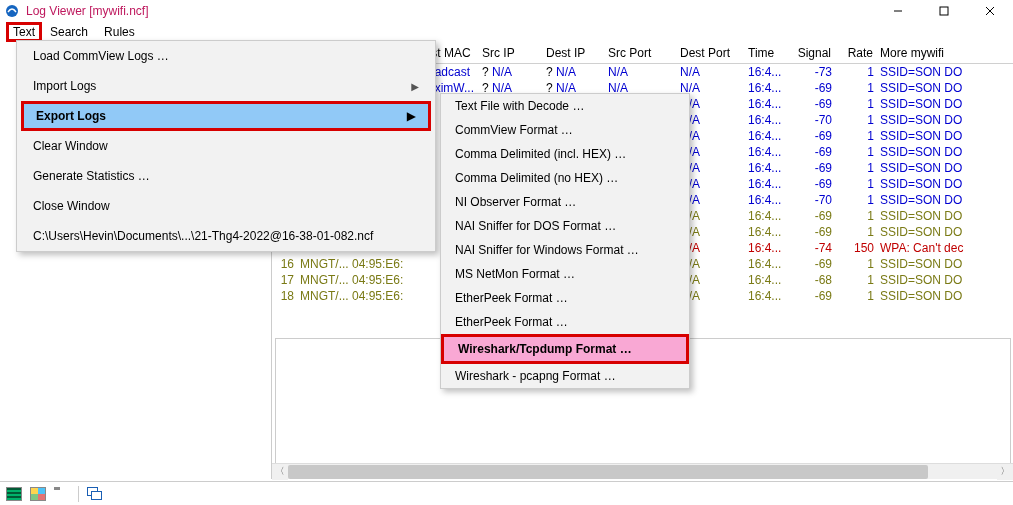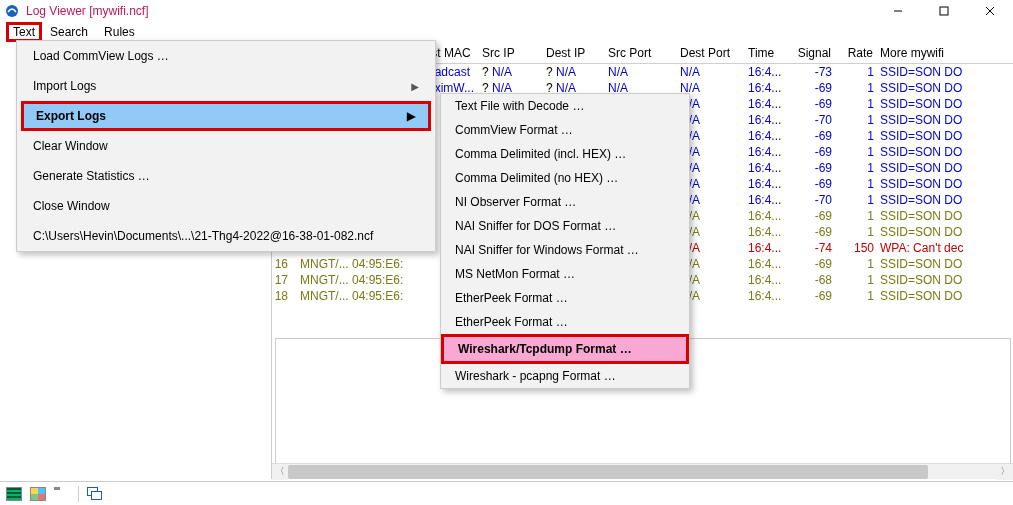--- a/index.html
+++ b/index.html
@@ -32,21 +32,21 @@
 .sub-menu .sitem { padding: 5px 14px; }
 .sub-menu .hlrow { border: 3px solid #d70000; background: #f9a8d4; font-weight: 600; }
 
 .table { position: absolute; left: 0; right: 0; top: 0; bottom: 0; overflow: hidden; }
 .thead { display: flex; background: #fff; border-bottom: 1px solid #d0d0d0; height: 22px; align-items: center; }
 .th { padding: 2px 0; border-right: 1px solid transparent; color: #000; text-align: left; font-weight: 400; white-space: nowrap; overflow: hidden; }
 .tbody { overflow: hidden; }
 .tr { display: flex; height: 16px; align-items: center; white-space: nowrap; }
 .td { overflow: hidden; text-overflow: clip; white-space: nowrap; }
 
-.c-no { width: 28px; text-align: right; padding-right: 12px; }
+.c-no { width: 28px; text-align: right; padding-right: 6px; }
 .c-proto { width: 52px; }
 .c-smac { width: 64px; }
 .c-dmac { width: 66px; }
 .c-sip { width: 64px; }
 .c-dip { width: 62px; }
 .c-sport { width: 72px; }
 .c-dport { width: 68px; }
 .c-time { width: 46px; }
 .c-signal { width: 44px; text-align: right; padding-right: 6px; }
 .c-rate { width: 42px; text-align: right; padding-right: 6px; }

